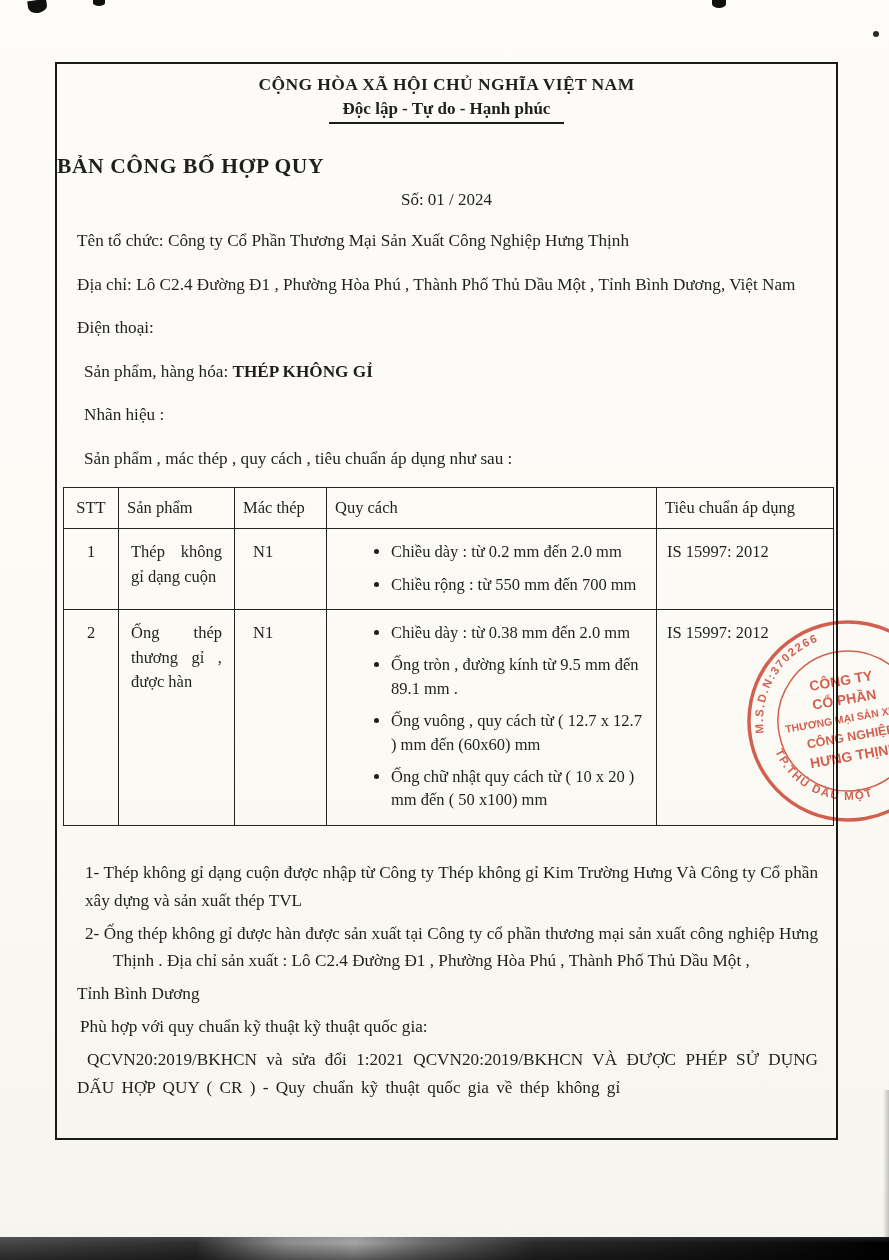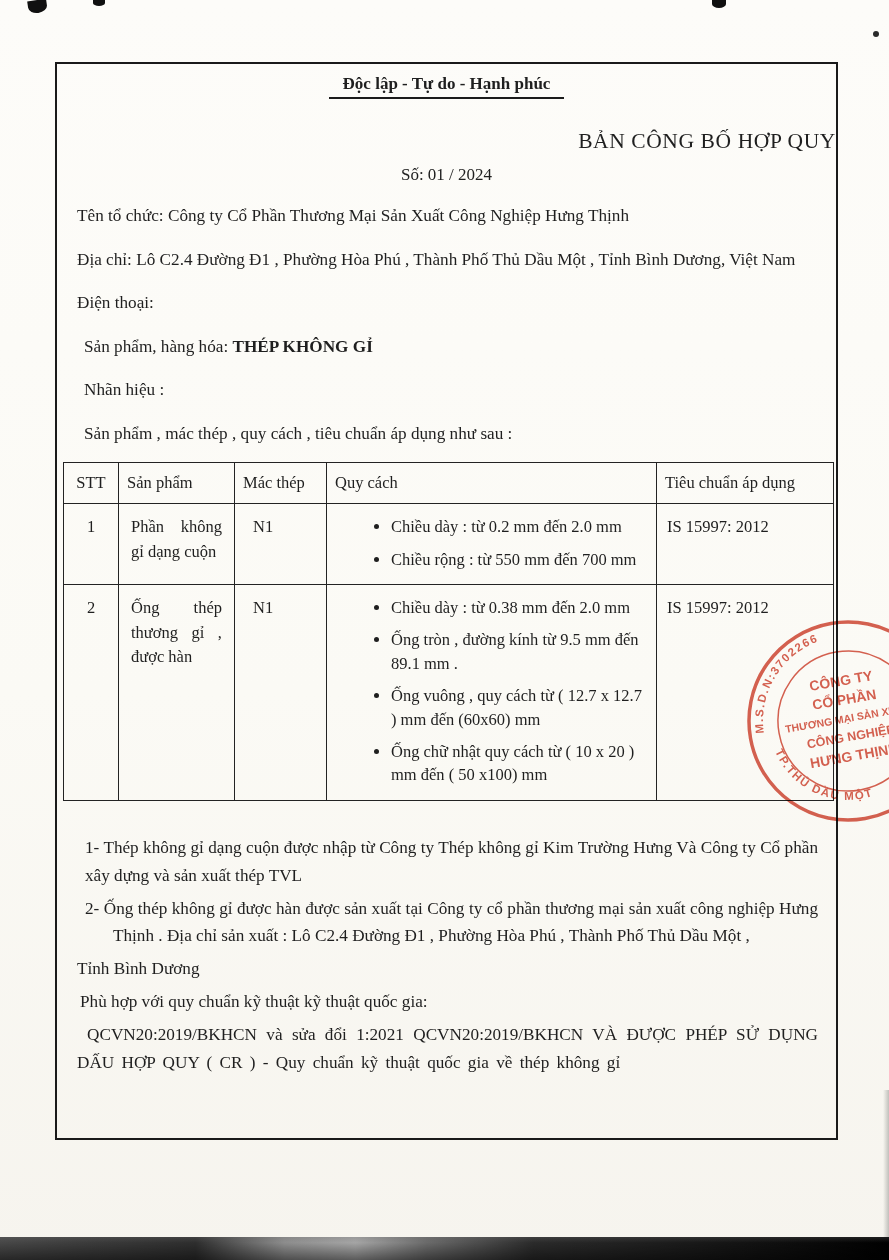--- a/index.html
+++ b/index.html
@@ -31,22 +31,22 @@
   }
   .motto-wrap { text-align: center; margin-top: 4px; }
   .motto {
     display: inline-block;
     font-weight: bold;
     font-size: 17px;
     padding: 0 14px 3px 14px;
     border-bottom: 2px solid #1b1b1b;
   }
   .doc-title {
-    text-align: right;
-    font-weight: normal;
+    text-align: left;
+    font-weight: bold;
     font-size: 21.5px;
     letter-spacing: 0.6px;
     margin-top: 30px;
   }
   .doc-number {
     text-align: center;
     font-size: 17px;
     margin-top: 11px;
   }
   .info {
@@ -151,20 +151,21 @@
   }
 </style>
 </head>
 <body>
 
 <div class="page">
 
   <div class="frame">
 
     <div class="nat-header">
+      <div class="republic">CỘNG HÒA XÃ HỘI CHỦ NGHĨA VIỆT NAM</div>
       <div class="motto-wrap">
         <span class="motto">Độc lập - Tự do - Hạnh phúc</span>
       </div>
     </div>
 
     <div class="doc-title">BẢN CÔNG BỐ HỢP QUY</div>
     <div class="doc-number">Số: 01 / 2024</div>
 
     <div class="info">
       <p class="info-line">Tên tổ chức: Công ty Cổ Phần Thương Mại Sản Xuất Công Nghiệp Hưng Thịnh</p>
@@ -188,21 +189,21 @@
           <th class="h-stt">STT</th>
           <th>Sản phẩm</th>
           <th>Mác thép</th>
           <th>Quy cách</th>
           <th>Tiêu chuẩn áp dụng</th>
         </tr>
       </thead>
       <tbody>
         <tr>
           <td class="c-stt">1</td>
-          <td class="c-product">Phần không gỉ dạng cuộn</td>
+          <td class="c-product">Thép không gỉ dạng cuộn</td>
           <td class="c-grade">N1</td>
           <td class="c-specs">
               <ul>
                 <li>Chiều dày : từ 0.2 mm đến 2.0 mm</li>
                 <li>Chiều rộng : từ 550 mm đến 700 mm</li>
               </ul>
             </td>
           <td class="c-standard">IS 15997: 2012</td>
         </tr>
         <tr>

